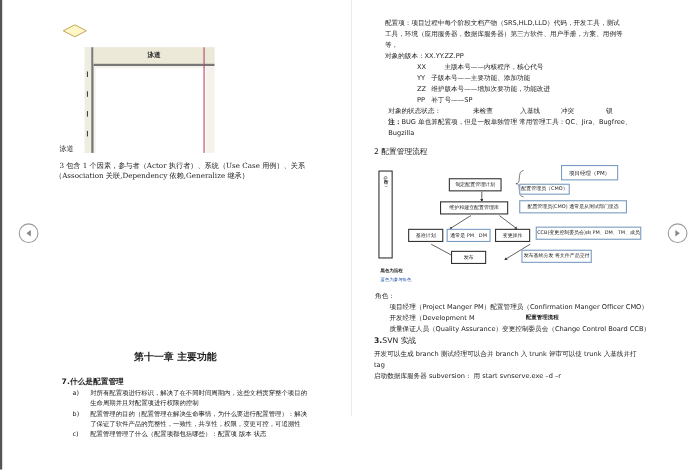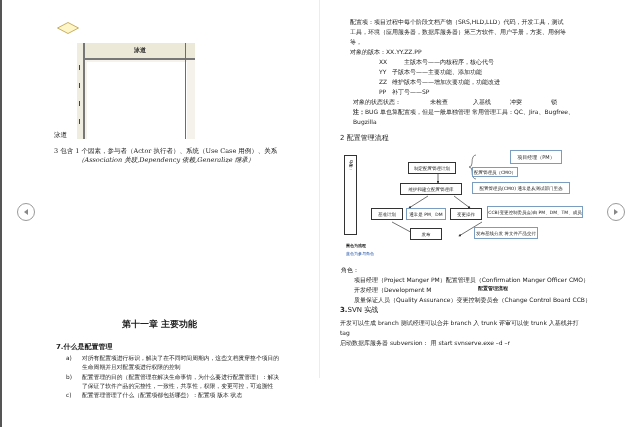--- a/index.html
+++ b/index.html
@@ -16,21 +16,21 @@
   .diamond { position: absolute; left: 57px; top: 22px; width: 22px; height: 12px; }
   .swimlane { position: absolute; left: 77px; top: 43px; width: 118px; height: 96px; background: #f4f2ea; }
   .swimlane .ruler { position: absolute; left: 0; top: 0; width: 8px; height: 96px; background: #efece0; border-right: 2px solid #777; }
   .swimlane .ruler i { position: absolute; left: 2px; width: 1px; height: 5px; background: #444; }
   .swimlane .head { position: absolute; left: 8px; top: 0; width: 110px; height: 17px; background: #ece9d8; border-bottom: 2px solid #777; font-family: "DejaVu Sans", sans-serif; font-size: 6px; font-weight: bold; display: flex; align-items: center; justify-content: center; }
   .swimlane .body { position: absolute; left: 10px; top: 19px; width: 100px; height: 77px; background: #fff; }
   .swimlane .red-line { position: absolute; left: 108px; top: 0; width: 1px; height: 96px; background: #b24a6a; }
   .lane-label { position: absolute; left: 54px; top: 131px; font-size: 6.5px; font-family: "DejaVu Sans", sans-serif; }
   .para { position: absolute; font-size: 6.5px; line-height: 10px; white-space: nowrap; }
   .l-p1 { left: 54px; top: 146px; }
-  .l-p2 { left: 78px; top: 155px; font-style: italic; }
+  .l-p2 { left: 50px; top: 155px; }
 
   .chapter-title { position: absolute; left: 0; width: 319px; top: 318px; text-align: center; font-size: 9px; font-weight: bold; }
   .sec-title { position: absolute; font-family: "DejaVu Sans", sans-serif; font-weight: bold; font-size: 7px; }
   .l-sec { left: 56px; top: 342px; }
   .list { position: absolute; left: 66px; top: 354px; font-family: "DejaVu Sans", sans-serif; font-size: 5.8px; line-height: 9.3px; }
   .list .row { display: flex; white-space: nowrap; }
   .list .mk { width: 16px; }
 
   
   .r-text { position: absolute; font-family: "DejaVu Sans", sans-serif; font-size: 6px; line-height: 10.2px; white-space: nowrap; }

